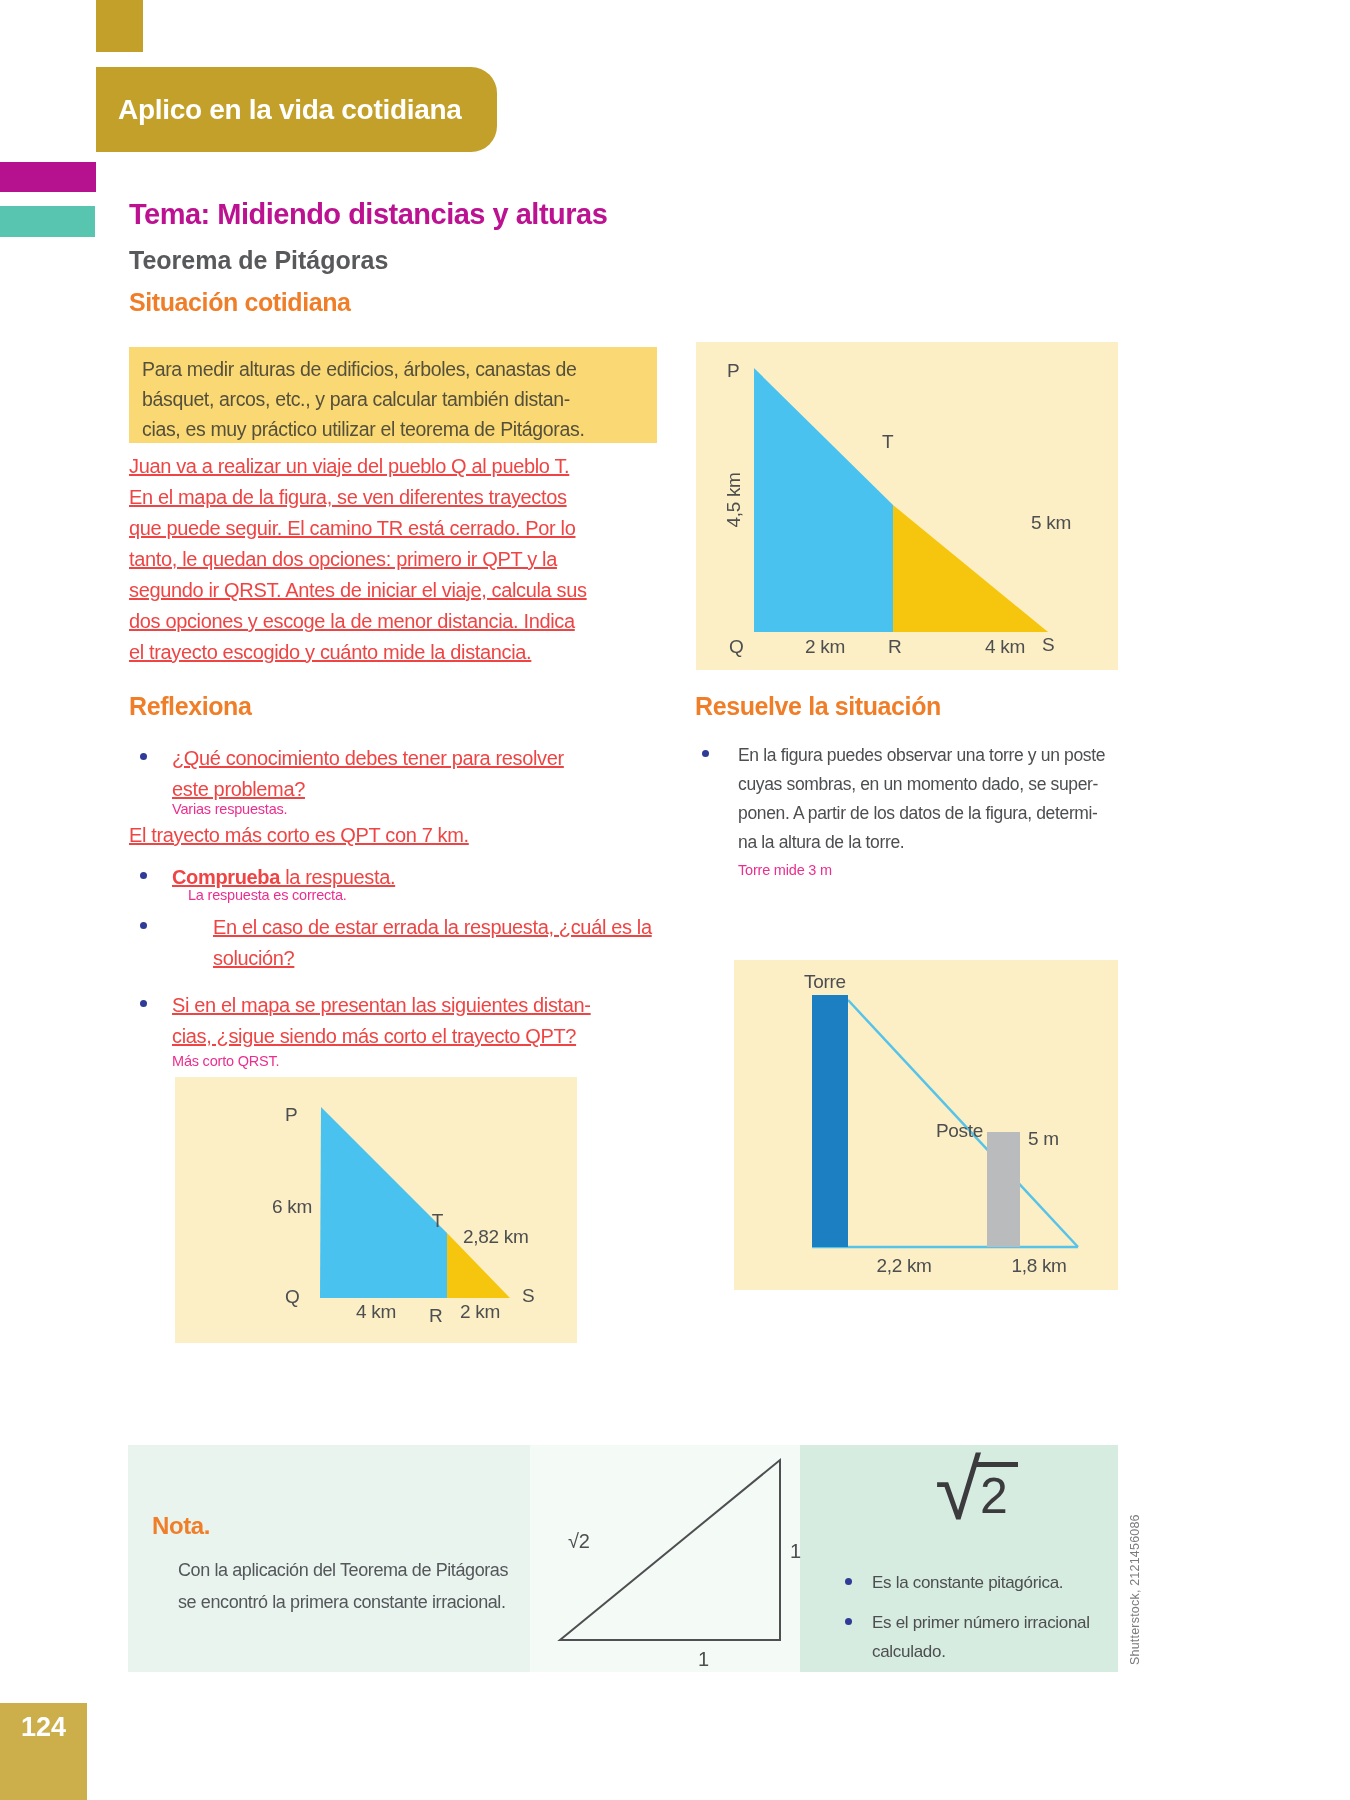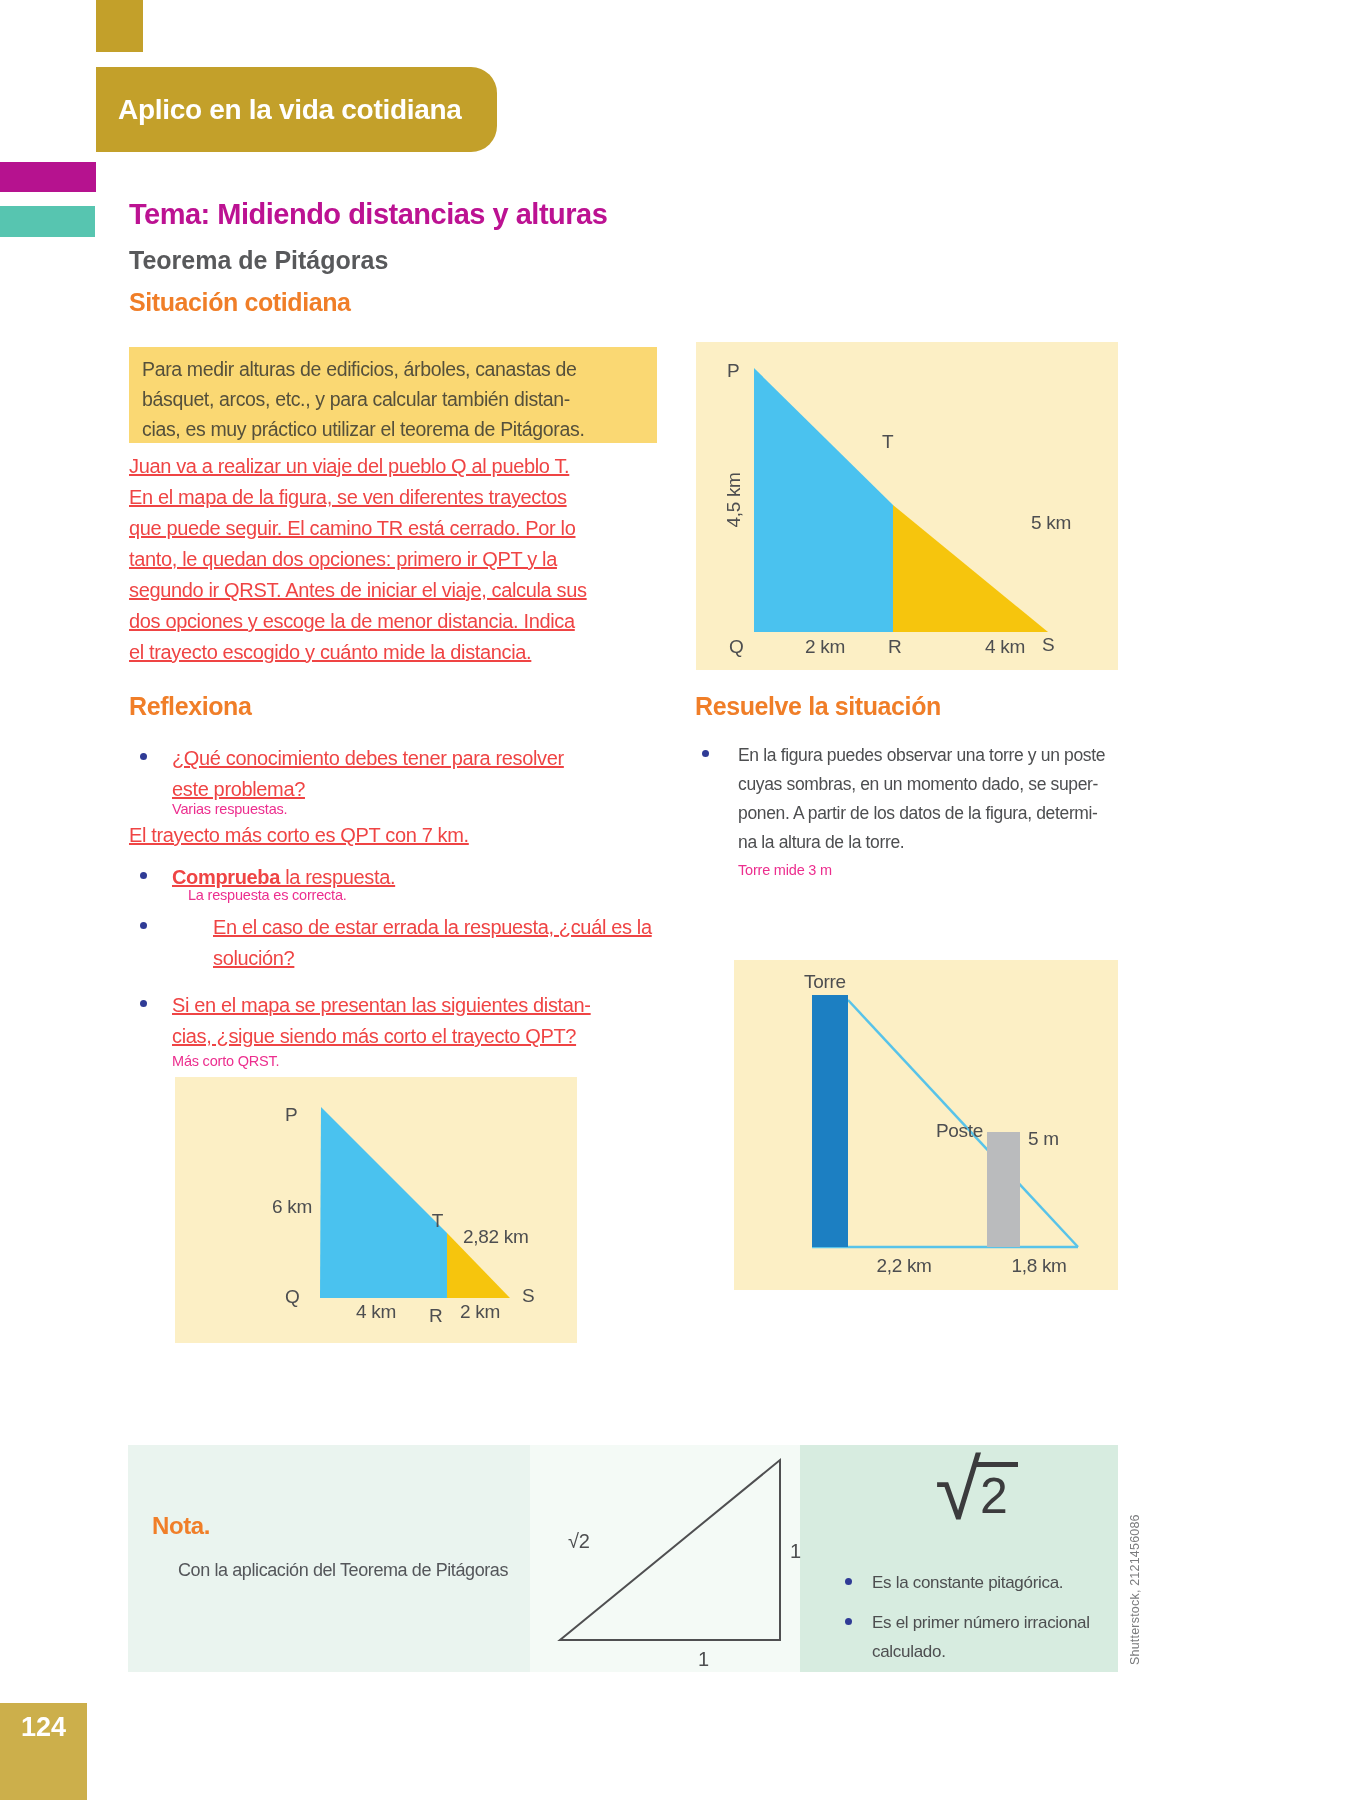--- a/index.html
+++ b/index.html
@@ -152,20 +152,21 @@
     <text x="305" y="312" text-anchor="middle">1,8 km</text>
   </svg>
 
   <div class="abs" id="note-panel-left"></div>
   <div class="abs" id="note-panel-mid"></div>
   <div class="abs" id="note-panel-right"></div>
 
   <div class="abs h-orange" style="left:152px;top:1512px;font-size:24px;">Nota.</div>
   <div class="abs" style="left:158px;top:1554px;margin-left:20px;">
     <div class="nota-line">Con la aplicación del Teorema de Pitágoras</div>
+    <div class="nota-line">se encontró la primera constante irracional.</div>
   </div>
 
   <svg class="abs" style="left:540px;top:1440px;" width="265" height="240">
     <polygon points="20,200 240,200 240,20" fill="none" stroke="#4F4F51" stroke-width="2"></polygon>
     <text x="28" y="108" style="font-size:20px;">√2</text>
     <text x="250" y="118" style="font-size:20px;">1</text>
     <text x="158" y="226" style="font-size:20px;">1</text>
   </svg>
 
   <div class="abs" id="big-sqrt">

